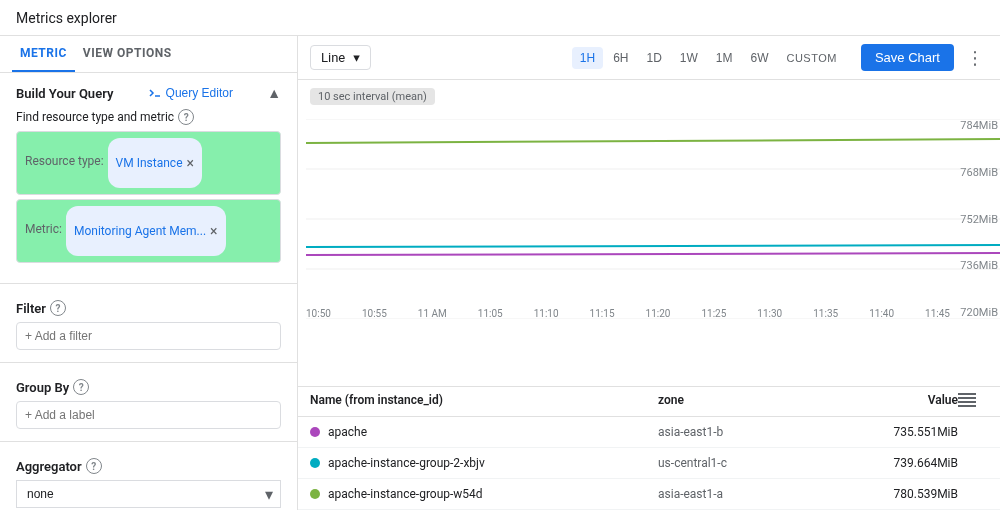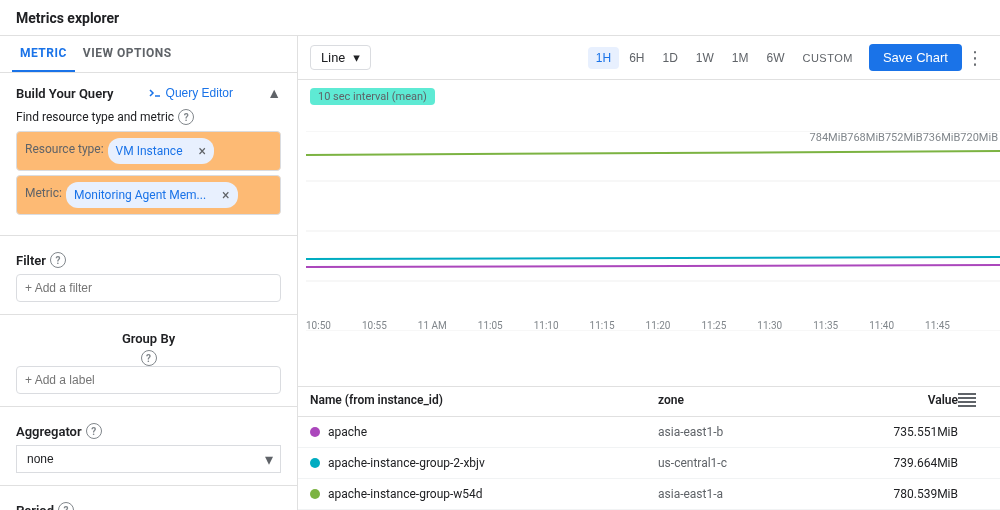--- a/index.html
+++ b/index.html
@@ -7,21 +7,21 @@
 
     .top-bar {
       height: 36px;
       display: flex;
       align-items: center;
       padding: 0 16px;
       border-bottom: 1px solid #e0e0e0;
     }
     .top-bar-title {
       font-size: 14px;
-      font-weight: 700;
+      font-weight: 400;
       color: #202124;
     }
 
     .main-layout {
       display: flex;
       height: calc(510px - 36px);
     }
 
     
     .left-panel {
@@ -105,29 +105,29 @@
 
     .resource-row {
       display: flex;
       align-items: center;
       flex-wrap: wrap;
       gap: 4px;
       padding: 6px 8px;
       border: 1px solid #dadce0;
       border-radius: 4px;
       margin-bottom: 4px;
-      background: #fdba74;
+      background: #86efac;
     }
 
     .chip {
       display: inline-flex;
-      gap: 16px;
+      gap: 4px;
       background: #e8f0fe;
       border-radius: 12px;
-      padding: 6px 8px;
+      padding: 18px 8px;
       font-size: 12px;
       color: #1a73e8;
     }
     .chip-close {
       cursor: pointer;
       font-size: 14px;
       color: #5f6368;
       line-height: 1;
     }
 
@@ -179,20 +179,21 @@
       display: flex;
       flex-direction: column;
       overflow: hidden;
     }
 
     .chart-toolbar {
       display: flex;
       align-items: center;
       padding: 8px 12px;
       border-bottom: 1px solid #e0e0e0;
+      gap: 8px;
     }
 
     .chart-type-select {
       display: flex;
       align-items: center;
       border: 1px solid #dadce0;
       border-radius: 4px;
       padding: 4px 10px;
       font-size: 13px;
       gap: 8px;
@@ -253,26 +254,26 @@
     
     .chart-area {
       flex: 1;
       position: relative;
       padding: 8px 0 0 0;
       overflow: hidden;
     }
 
     .chart-badge {
       display: inline-block;
-      background: #5eead4;
+      background: #e5e5e5;
       border-radius: 4px;
       padding: 2px 8px;
       font-size: 11px;
       color: #5f6368;
-      margin: 0 0 12px 12px;
+      margin: 0 0 0 12px;
     }
 
     
     .data-table {
       border-top: 1px solid #e0e0e0;
       font-size: 12px;
     }
     .table-header {
       display: grid;
       grid-template-columns: 1fr 180px 120px 30px;
@@ -358,21 +359,21 @@
       <div class="section-title-row" style="margin-bottom:6px;">
         <span class="section-title">Filter</span>
         <span class="help-icon">?</span>
       </div>
       <input class="add-filter-input" type="text" placeholder="+ Add a filter" style="">
     </div>
 
     <hr class="divider">
 
     <div class="section">
-      <div class="section-title-row" style="flex-direction:column;">
+      <div class="section-title-row" style="margin-bottom:6px;">
         <span class="section-title">Group By</span>
         <span class="help-icon">?</span>
       </div>
       <input class="add-filter-input" type="text" placeholder="+ Add a label" style="">
     </div>
 
     <hr class="divider">
 
     <div class="section">
       <div class="section-title-row" style="margin-bottom:6px;">
@@ -438,21 +439,21 @@
           <line x1="0" y1="150" x2="670" y2="150" stroke="#e0e0e0" stroke-width="0.5"></line>
           <line x1="0" y1="200" x2="670" y2="200" stroke="#e0e0e0" stroke-width="0.5"></line>
 
           <line x1="0" y1="24" x2="670" y2="20" stroke="#7cb342" stroke-width="2" fill="none"></line>
 
           <line x1="0" y1="128" x2="670" y2="126" stroke="#00acc1" stroke-width="2" fill="none"></line>
 
           <line x1="0" y1="136" x2="670" y2="134" stroke="#ab47bc" stroke-width="2" fill="none"></line>
         </svg>
 
-        <div style="position:absolute;right:2px;top:10px;height:200px;display:flex;flex-direction:row;justify-content:space-between;font-size:11px;color:#80868b;">
+        <div style="position:absolute;right:2px;top:10px;height:200px;display:flex;flex-direction:column;justify-content:space-between;font-size:11px;color:#80868b;">
           <span>784MiB</span>
           <span>768MiB</span>
           <span>752MiB</span>
           <span>736MiB</span>
           <span>720MiB</span>
         </div>
 
         <div style="position:absolute;bottom:0;left:8px;right:50px;display:flex;justify-content:space-between;font-size:10px;color:#80868b;">
           <span>10:50</span>
           <span>10:55</span>

